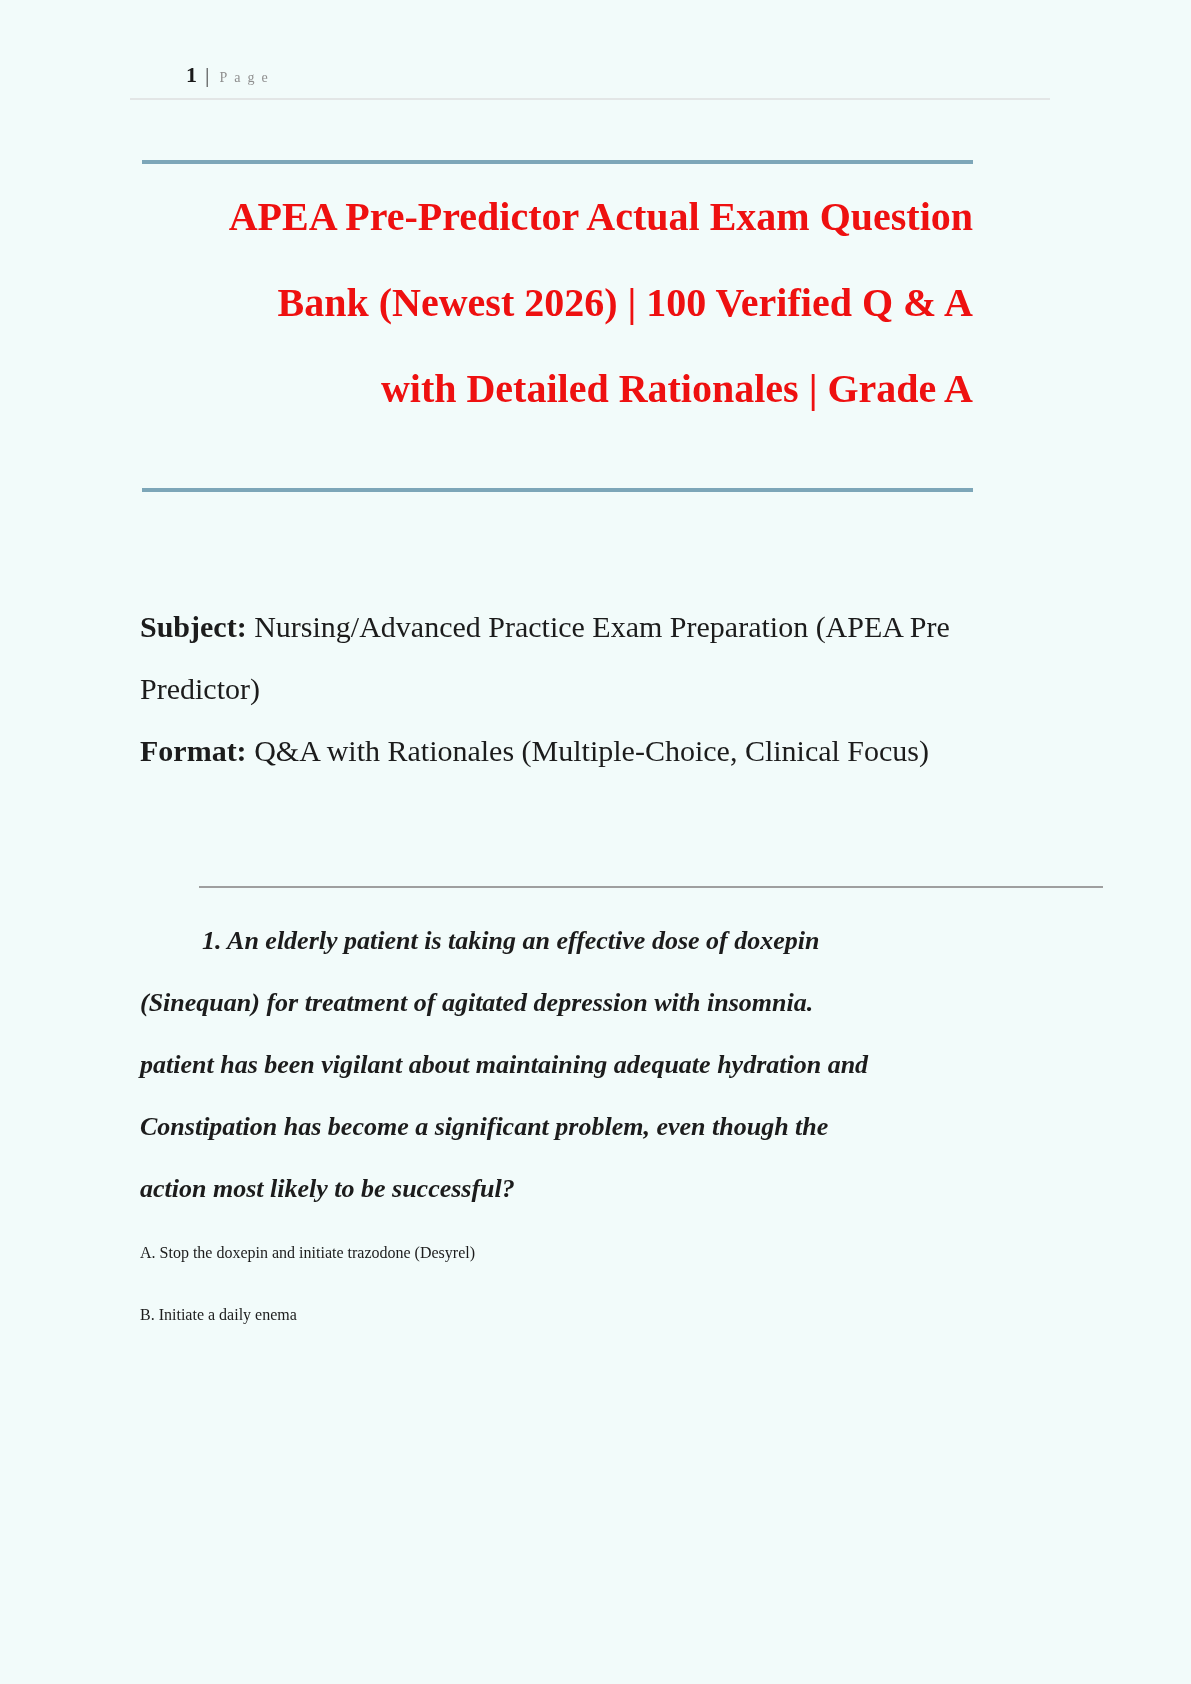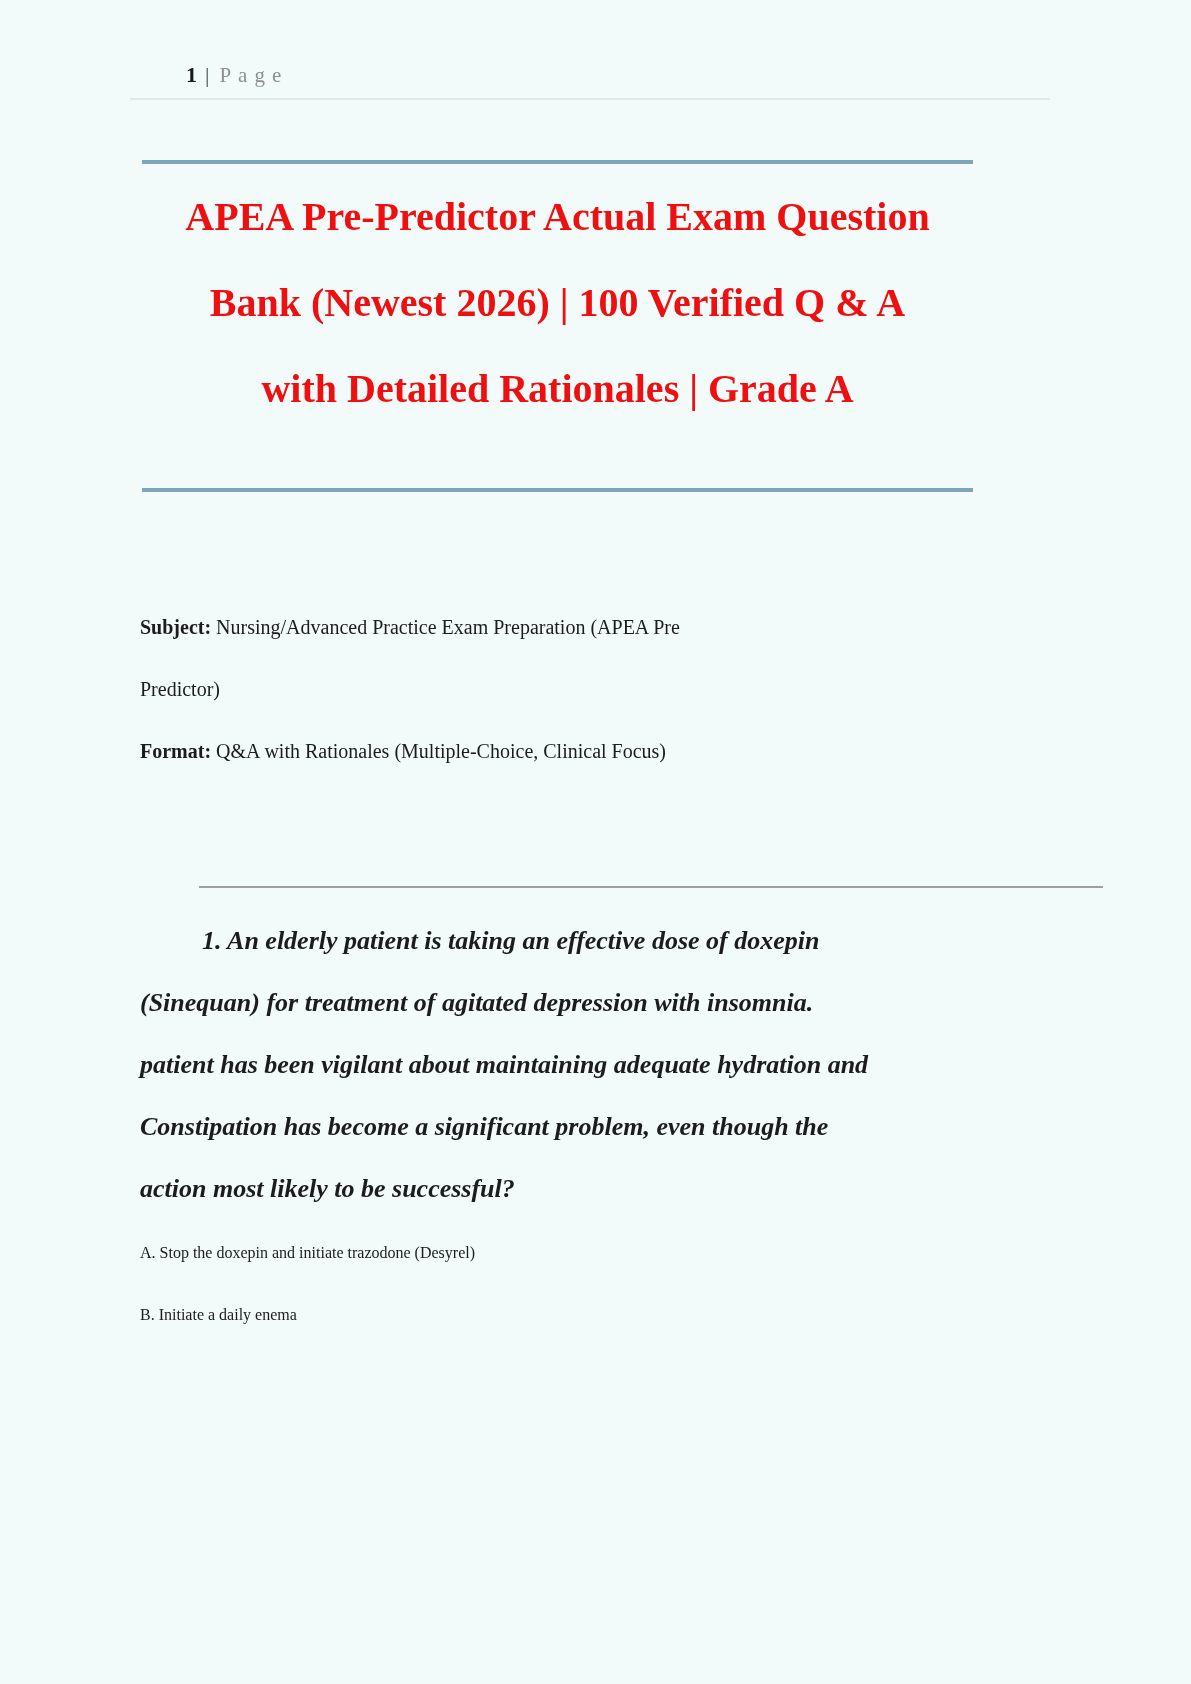--- a/index.html
+++ b/index.html
@@ -20,43 +20,44 @@
   
   .header{
     margin:0 141px 0 130px;
     padding:62px 0 10px 56px;
     border-bottom:2px solid #e3e6e6;
     font-size:22px;
     white-space:nowrap;
   }
   .header .pnum{font-weight:bold;color:#1a1a1a;}
   .header .psep{color:#4a4a4a;margin:0 10px 0 8px;font-weight:300;}
-  .header .plabel{color:#8f8f8f;letter-spacing:7px;font-size:21px;text-align:center;}
+  .header .plabel{color:#8f8f8f;letter-spacing:7px;font-size:14px;text-align:center;}
 
   
   .title-block{
     margin:60px 218px 0 142px;      
     border-top:4px solid #7da6b8;
     border-bottom:4px solid #7da6b8;
     padding:10px 0 56px;
     text-align:center;
   }
   .title-line{
     color:#ee1010;
     font-weight:bold;
     font-size:40px;
     line-height:86px;
     white-space:nowrap;
+    text-align:right;
   }
 
   
   .meta{
     margin:104px 0 0 140px;
     width:940px;
-    font-size:20px;
+    font-size:30px;
     line-height:62px;
   }
   .meta p{margin:0;}
   .meta .lbl{font-weight:bold;}
 
   
   .divider{
     margin:104px 0 0 199px;
     width:904px;
     height:0;

